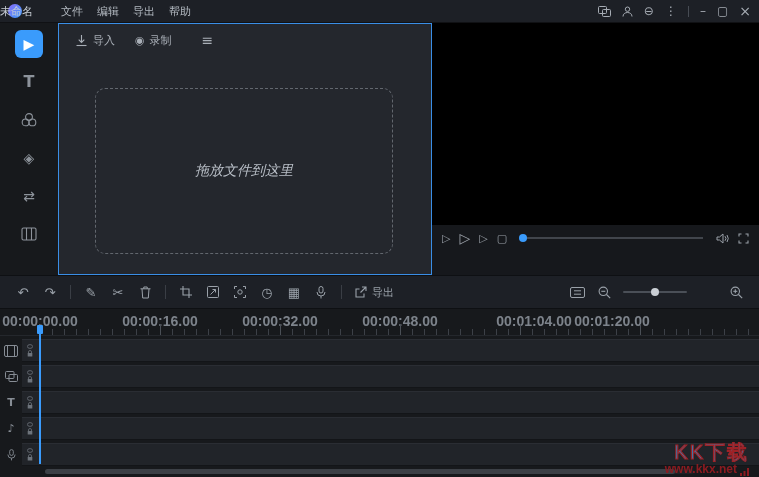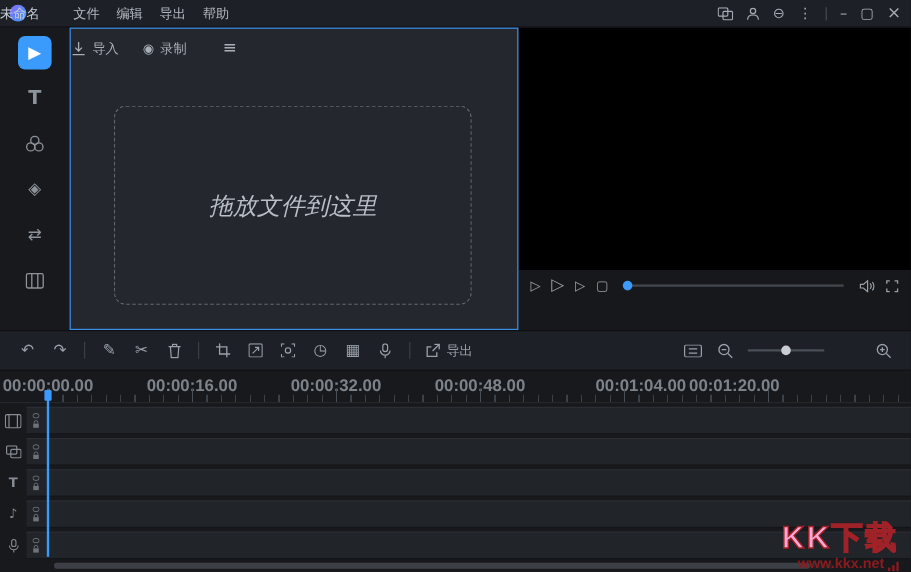--- a/index.html
+++ b/index.html
@@ -27,30 +27,30 @@
   
   .main{display:flex;height:252px;}
   .sidebar{width:58px;flex:none;display:flex;flex-direction:column;align-items:center;
     padding-top:7px;gap:10px;background:#17191c;}
   .side-item{width:28px;height:28px;display:flex;align-items:center;justify-content:center;
     color:#8d939b;font-size:14px;border-radius:6px;}
   .side-item.active{background:#3a9bfc;color:#fff;}
   .side-item .tt{font-size:16px;font-weight:bold;}
 
   .media{flex:1;border:1px solid #3a8ee6;background:#24272d;position:relative;}
-  .media-head{height:32px;display:flex;align-items:center;padding:0 0;color:#a9afb7;}
+  .media-head{height:32px;display:flex;align-items:center;padding:0 16px;color:#a9afb7;}
   .mh-group{display:flex;align-items:center;gap:5px;margin-right:20px;}
   .select{margin-left:auto;width:66px;height:18px;border:1px solid #565b63;border-radius:2px;
     display:flex;align-items:center;justify-content:space-between;padding:0 6px;
     color:#c3c9d1;font-size:10px;background:#24272d;}
   .list-ico{margin-left:10px;font-size:14px;color:#a9afb7;}
   .dropzone{position:absolute;left:36px;right:38px;top:64px;bottom:20px;
     border:1px dashed #62676e;border-radius:10px;
     display:flex;align-items:center;justify-content:center;}
-  .dz-text{font-style:italic;font-size:20px;color:#b9bfc7;
+  .dz-text{font-style:italic;font-size:14px;color:#b9bfc7;
     font-family:"Liberation Serif","DejaVu Serif",serif;}
 
   .preview{width:327px;flex:none;display:flex;flex-direction:column;background:#16181c;}
   .video{height:202px;background:#000;}
   .pv-controls{height:26px;display:flex;align-items:center;padding:0 10px;gap:9px;color:#9aa0a8;}
   .pbtn{font-size:11px;cursor:default;display:flex;align-items:center;}
   .pbtn.big{font-size:14px;}
   .seekbar{flex:1;height:2px;background:#41454c;position:relative;margin:0 4px;}
   .seek-dot{position:absolute;left:-1px;top:-3px;width:8px;height:8px;border-radius:50%;background:#3a9bfc;}
   .pv-info{height:24px;display:flex;align-items:center;padding:0 10px;gap:5px;color:#9aa0a8;}
@@ -83,21 +83,21 @@
   .lane{flex:1;height:100%;background:#212429;border-top:1px solid #2a2d33;
     border-bottom:1px solid #131518;display:flex;align-items:center;}
   .mini-col{display:flex;flex-direction:column;gap:1px;margin-left:5px;color:#6d737b;}
   .playhead{position:absolute;left:39px;top:16px;bottom:16px;width:2px;background:#3a9bfc;}
   .playhead-cap{position:absolute;left:-2px;top:0;width:6px;height:9px;background:#3a9bfc;border-radius:1px;}
   .scrollbar{position:absolute;left:45px;right:65px;bottom:6px;height:5px;
     background:#1f2227;border-radius:3px;}
   .scroll-thumb{width:97%;height:100%;background:#3c4046;border-radius:3px;}
 
   .watermark{position:absolute;right:10px;bottom:4px;text-align:right;pointer-events:none;line-height:1.1;}
-  .wm1{font-size:26px;font-weight:bold;letter-spacing:2px;color:#f9a8d4;
+  .wm1{font-size:20px;font-weight:normal;letter-spacing:2px;color:#0ea5e9;
     -webkit-text-stroke:1.2px #9e2227;text-shadow:0 0 1px #7d181c;}
   .wm2{font-size:12px;font-weight:bold;color:#8c1b20;display:flex;align-items:flex-end;justify-content:flex-end;gap:3px;}
 </style>
 </head>
 <body>
 
 <header class="titlebar">
   <div class="logo"></div>
   <nav style="display:flex">
     <span class="menu">文件</span>

